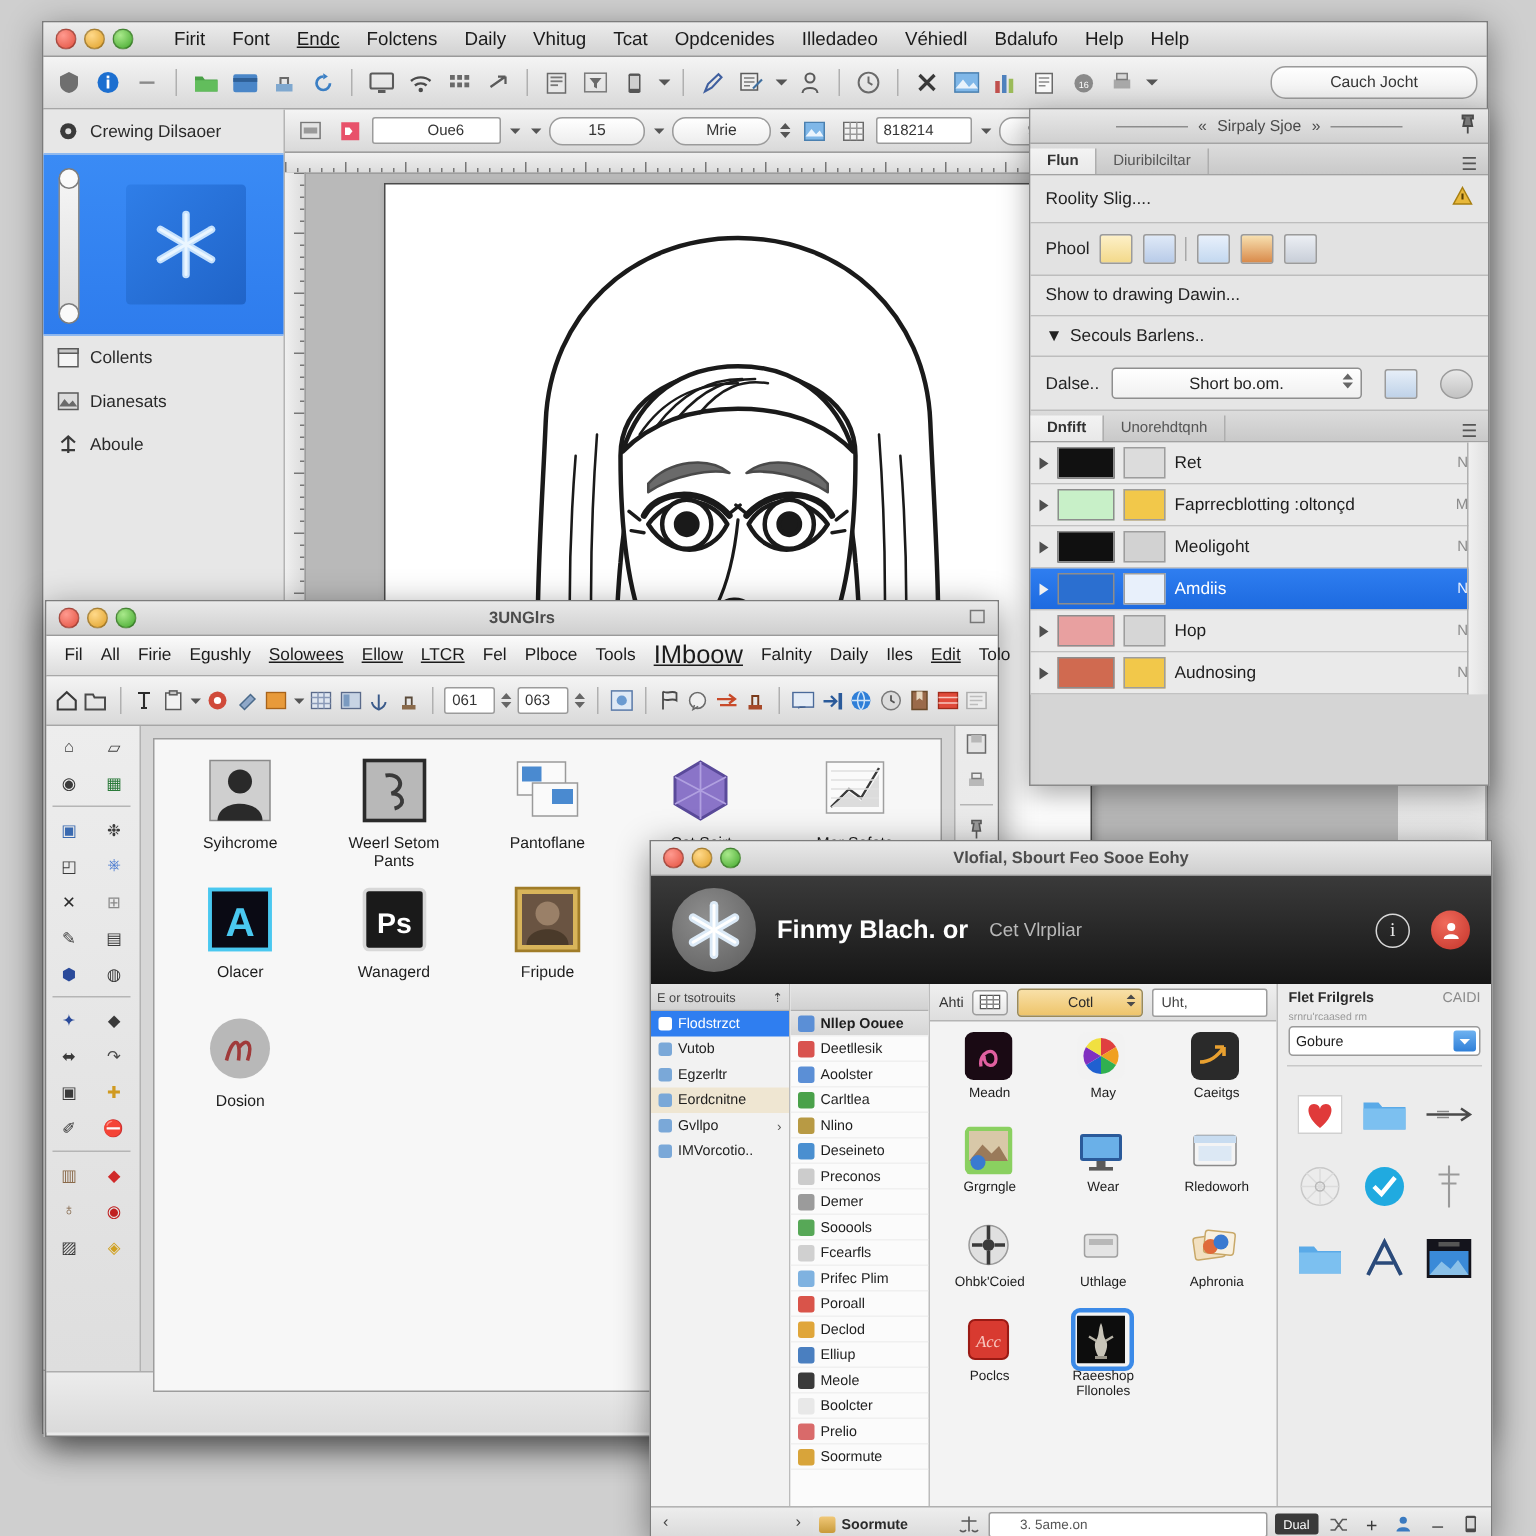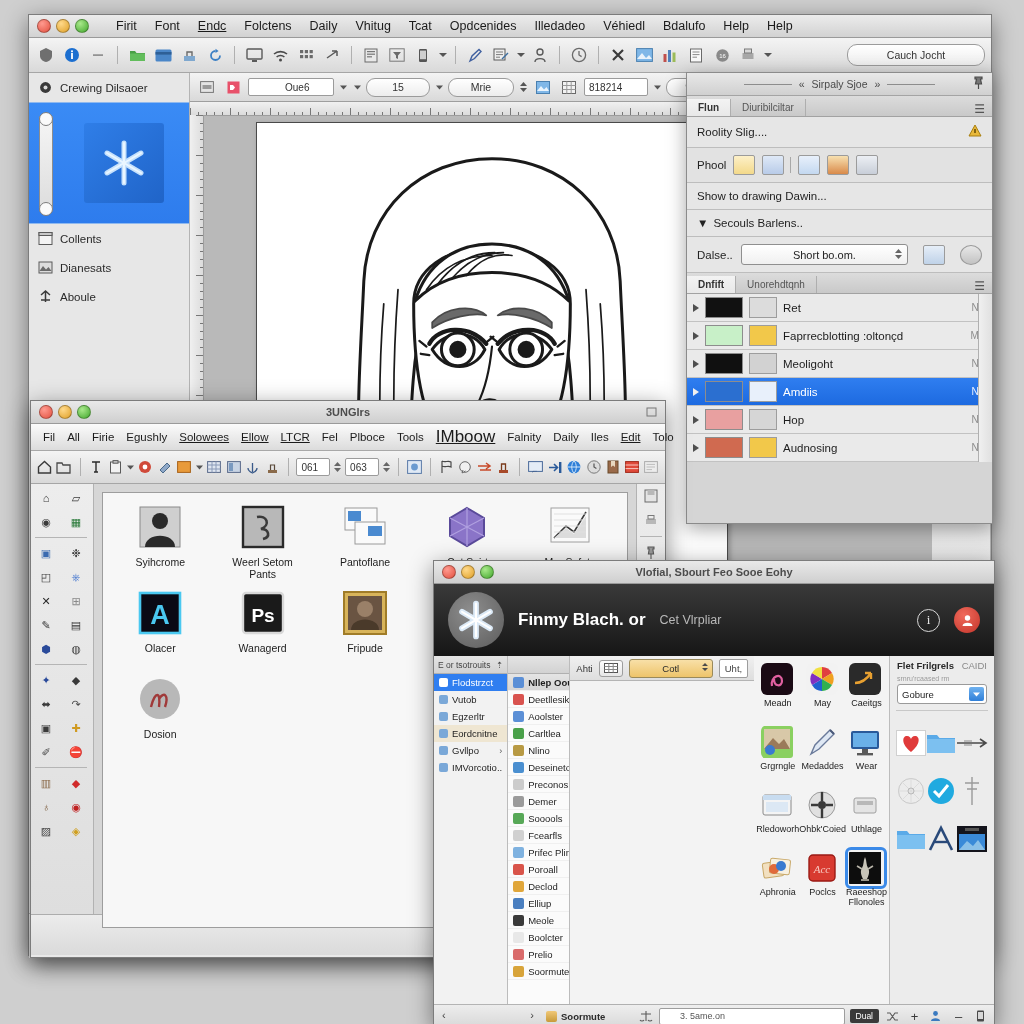--- a/index.html
+++ b/index.html
@@ -168,21 +168,21 @@
   #media-body{display:flex;height:348px;background:#e4e4e4;}
   #media-side{width:92px;background:#f2f2f2;border-right:1px solid #bcbcbc;}
   .mtabhdr{height:17px;background:linear-gradient(#e4e4e4,#d2d2d2);border-bottom:1px solid #b0b0b0;display:flex;align-items:center;padding:0 4px;font-size:8.5px;color:#444;}
   .mside{display:flex;align-items:center;gap:4px;padding:3px 5px;font-size:9.5px;color:#1e1e1e;}
   .mside.sel{background:#2f7ef0;color:#fff;}
   .mside.hl{background:#efe6d2;}
   #media-list{width:92px;background:#fbfbfb;border-right:1px solid #bcbcbc;overflow:hidden;}
   .mrow{display:flex;align-items:center;gap:4px;padding:2.5px 5px;font-size:9.5px;color:#1e1e1e;border-bottom:1px solid #f0f0f0;white-space:nowrap;}
   .mrow.sel{background:linear-gradient(#e4e4e4,#d6d6d6);font-weight:bold;}
   .dot{width:11px;height:11px;border-radius:2px;flex:0 0 11px;}
-  #media-center{flex:1;background:#f3f3f3;display:flex;flex-direction:row;}
+  #media-center{flex:1;background:#f3f3f3;display:flex;flex-direction:column;}
   #media-ctl{height:24px;background:linear-gradient(#f0f0f0,#dedede);border-bottom:1px solid #b4b4b4;display:flex;align-items:center;gap:6px;padding:0 6px;}
   #media-grid{flex:1;display:grid;grid-template-columns:repeat(3,1fr);grid-auto-rows:63px;padding:6px 2px;}
   .mcell{display:flex;flex-direction:column;align-items:center;gap:3px;}
   .mtile{width:34px;height:34px;border-radius:6px;display:flex;align-items:center;overflow:hidden;}
   .mlabel{font-size:9px;color:#1c1c1c;text-align:center;line-height:1.1;}
   .mcell.sel .mtile{outline:3px solid #3b8ae8;outline-offset:1px;border-radius:2px;}
   #media-inspect{width:142px;background:#ececec;border-left:1px solid #bcbcbc;}
   #inspect-hdr{display:flex;align-items:center;justify-content:space-between;padding:4px 7px;font-size:9.5px;font-weight:bold;color:#2a2a2a;}
   #inspect-grid{display:grid;grid-template-columns:repeat(3,1fr);grid-auto-rows:48px;padding:8px 6px;}
   .insp{display:flex;align-items:center;justify-content:center;}
@@ -1549,29 +1549,20 @@
                   <rect x="3" y="3" width="26" height="20" fill="#d8c8a8"></rect>
                   <path d="M3 23 L12 12 L18 18 L23 13 L29 23 Z" fill="#9a7a5a"></path>
                   <circle cx="9" cy="24" r="5" fill="#3a7ad0"></circle>
                 </svg>
               </div>
               <div class="mlabel">Grgrngle</div>
             </div>
             <div class="mcell">
               <div class="mtile">
                 <svg width="32" height="32" viewBox="0 0 32 32">
-                  <path d="M5 28 L9 19 L24 4 L28 8 L13 23 Z" fill="#dfe8f4" stroke="#6a7a9a" stroke-width="1.4"></path>
-                  <path d="M24 4 L28 8" stroke="#4a5a7a" stroke-width="2"></path>
-                </svg>
-              </div>
-              <div class="mlabel">Medaddes</div>
-            </div>
-            <div class="mcell">
-              <div class="mtile">
-                <svg width="32" height="32" viewBox="0 0 32 32">
                   <rect x="2" y="5" width="28" height="18" rx="2" fill="#2a5a9a"></rect>
                   <rect x="4" y="7" width="24" height="14" fill="#6ab0e8"></rect>
                   <rect x="13" y="23" width="6" height="4" fill="#5a5a5a"></rect>
                   <rect x="8" y="27" width="16" height="2.4" fill="#5a5a5a"></rect>
                 </svg>
               </div>
               <div class="mlabel">Wear</div>
             </div>
             <div class="mcell">
               <div class="mtile">

